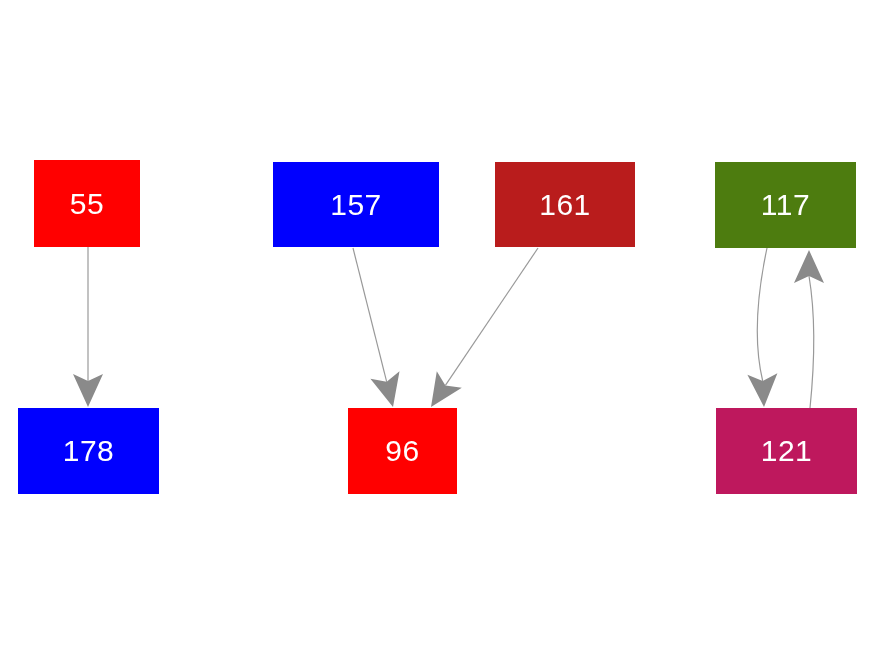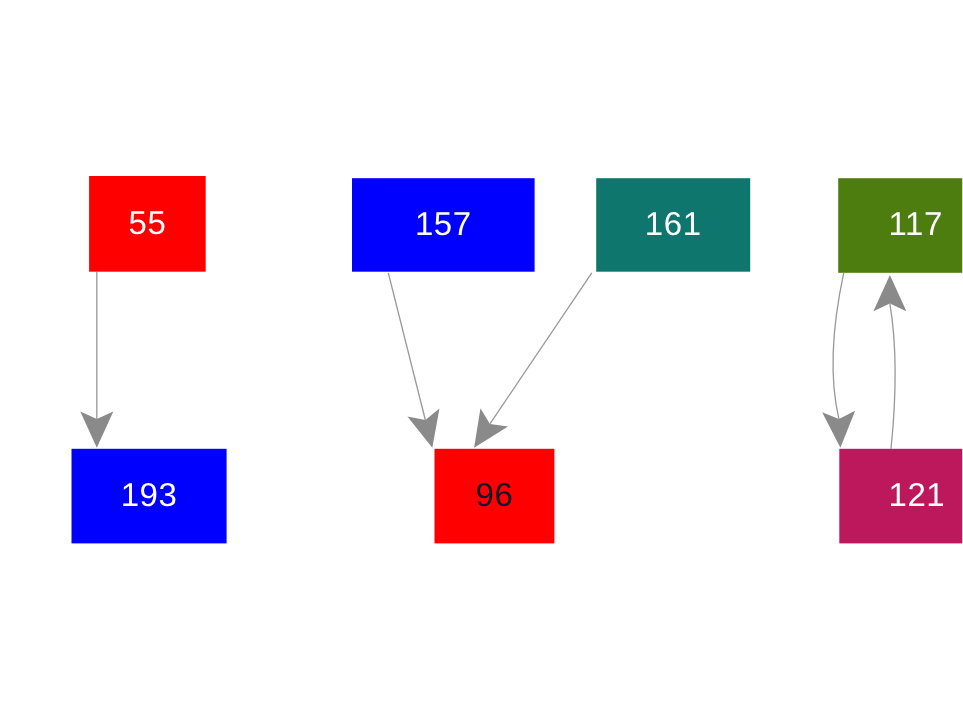--- a/index.html
+++ b/index.html
@@ -30,21 +30,20 @@
   .edge-head {
     fill: #8a8a8a;
     stroke: none;
   }
   .node {
     position: absolute;
     display: flex;
     align-items: center;
     justify-content: center;
     box-sizing: border-box;
-    margin-left: 47px;
   }
   .node-label {
     color: #ffffff;
     font-size: 30px;
     line-height: 1;
     letter-spacing: 0.5px;
     user-select: none;
   }
 </style>
 </head>
@@ -71,33 +70,33 @@
   </svg>
 
   <div class="node" style="left: 34px; top: 160px; width: 106px; height: 87px; background: rgb(255, 0, 0);">
     <span class="node-label" style="color: rgb(255, 255, 255);">55</span>
   </div>
 
   <div class="node" style="left: 273px; top: 162px; width: 166px; height: 85px; background: rgb(0, 0, 255);">
     <span class="node-label" style="color: rgb(255, 255, 255);">157</span>
   </div>
 
-  <div class="node" style="left: 495px; top: 162px; width: 140px; height: 85px; background: #0f766e;">
+  <div class="node" style="left: 495px; top: 162px; width: 140px; height: 85px; background: #b91c1c;">
     <span class="node-label" style="color: rgb(255, 255, 255);">161</span>
   </div>
 
   <div class="node" style="left: 715px; top: 162px; width: 141px; height: 86px; background: #4d7c0f;">
     <span class="node-label" style="color: rgb(255, 255, 255);">117</span>
   </div>
 
   <div class="node" style="left: 18px; top: 408px; width: 141px; height: 86px; background: rgb(0, 0, 255);">
-    <span class="node-label" style="color: rgb(255, 255, 255);">193</span>
+    <span class="node-label" style="color: rgb(255, 255, 255);">178</span>
   </div>
 
   <div class="node" style="left: 348px; top: 408px; width: 109px; height: 86px; background: rgb(255, 0, 0);">
-    <span class="node-label" style="color: #0f172a;">96</span>
+    <span class="node-label" style="color: #ffffff;">96</span>
   </div>
 
   <div class="node" style="left: 716px; top: 408px; width: 141px; height: 86px; background: #be185d;">
     <span class="node-label" style="color: rgb(255, 255, 255);">121</span>
   </div>
 
 </div>
 
 </body></html>

